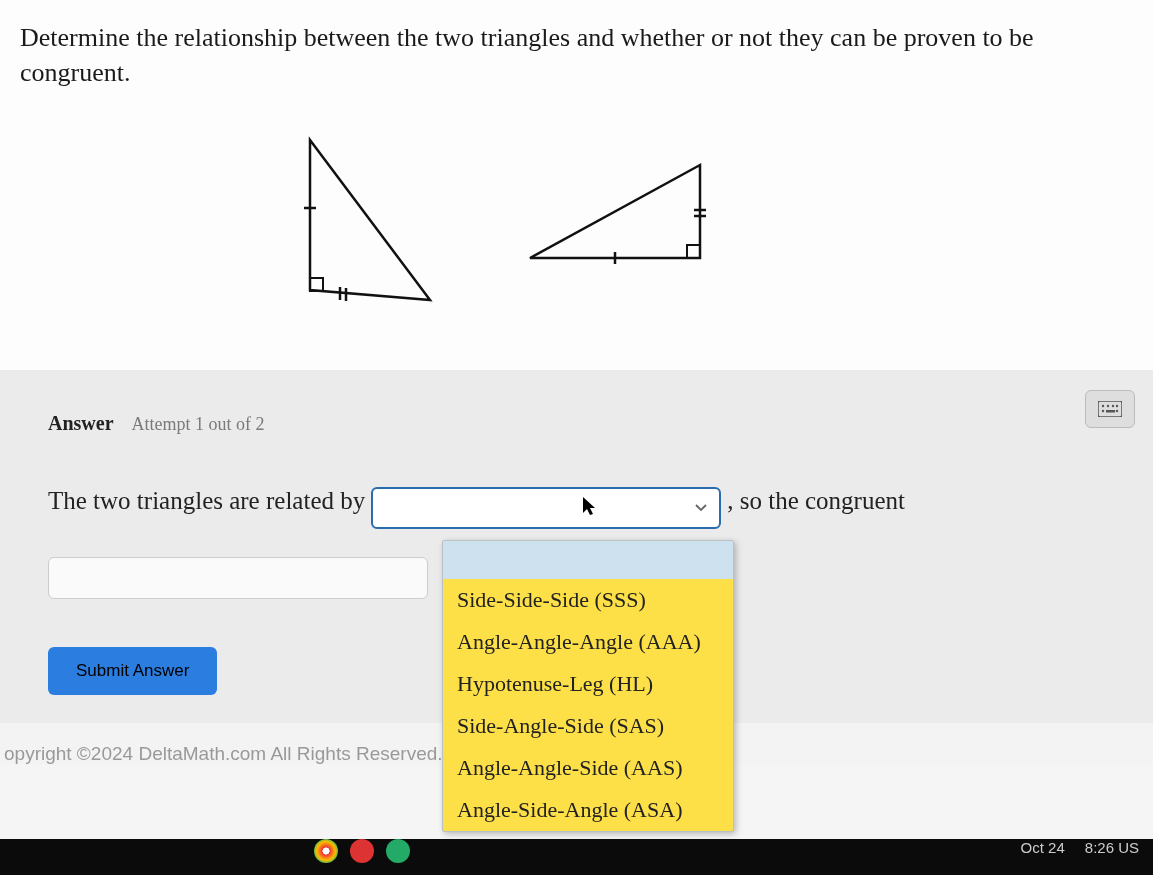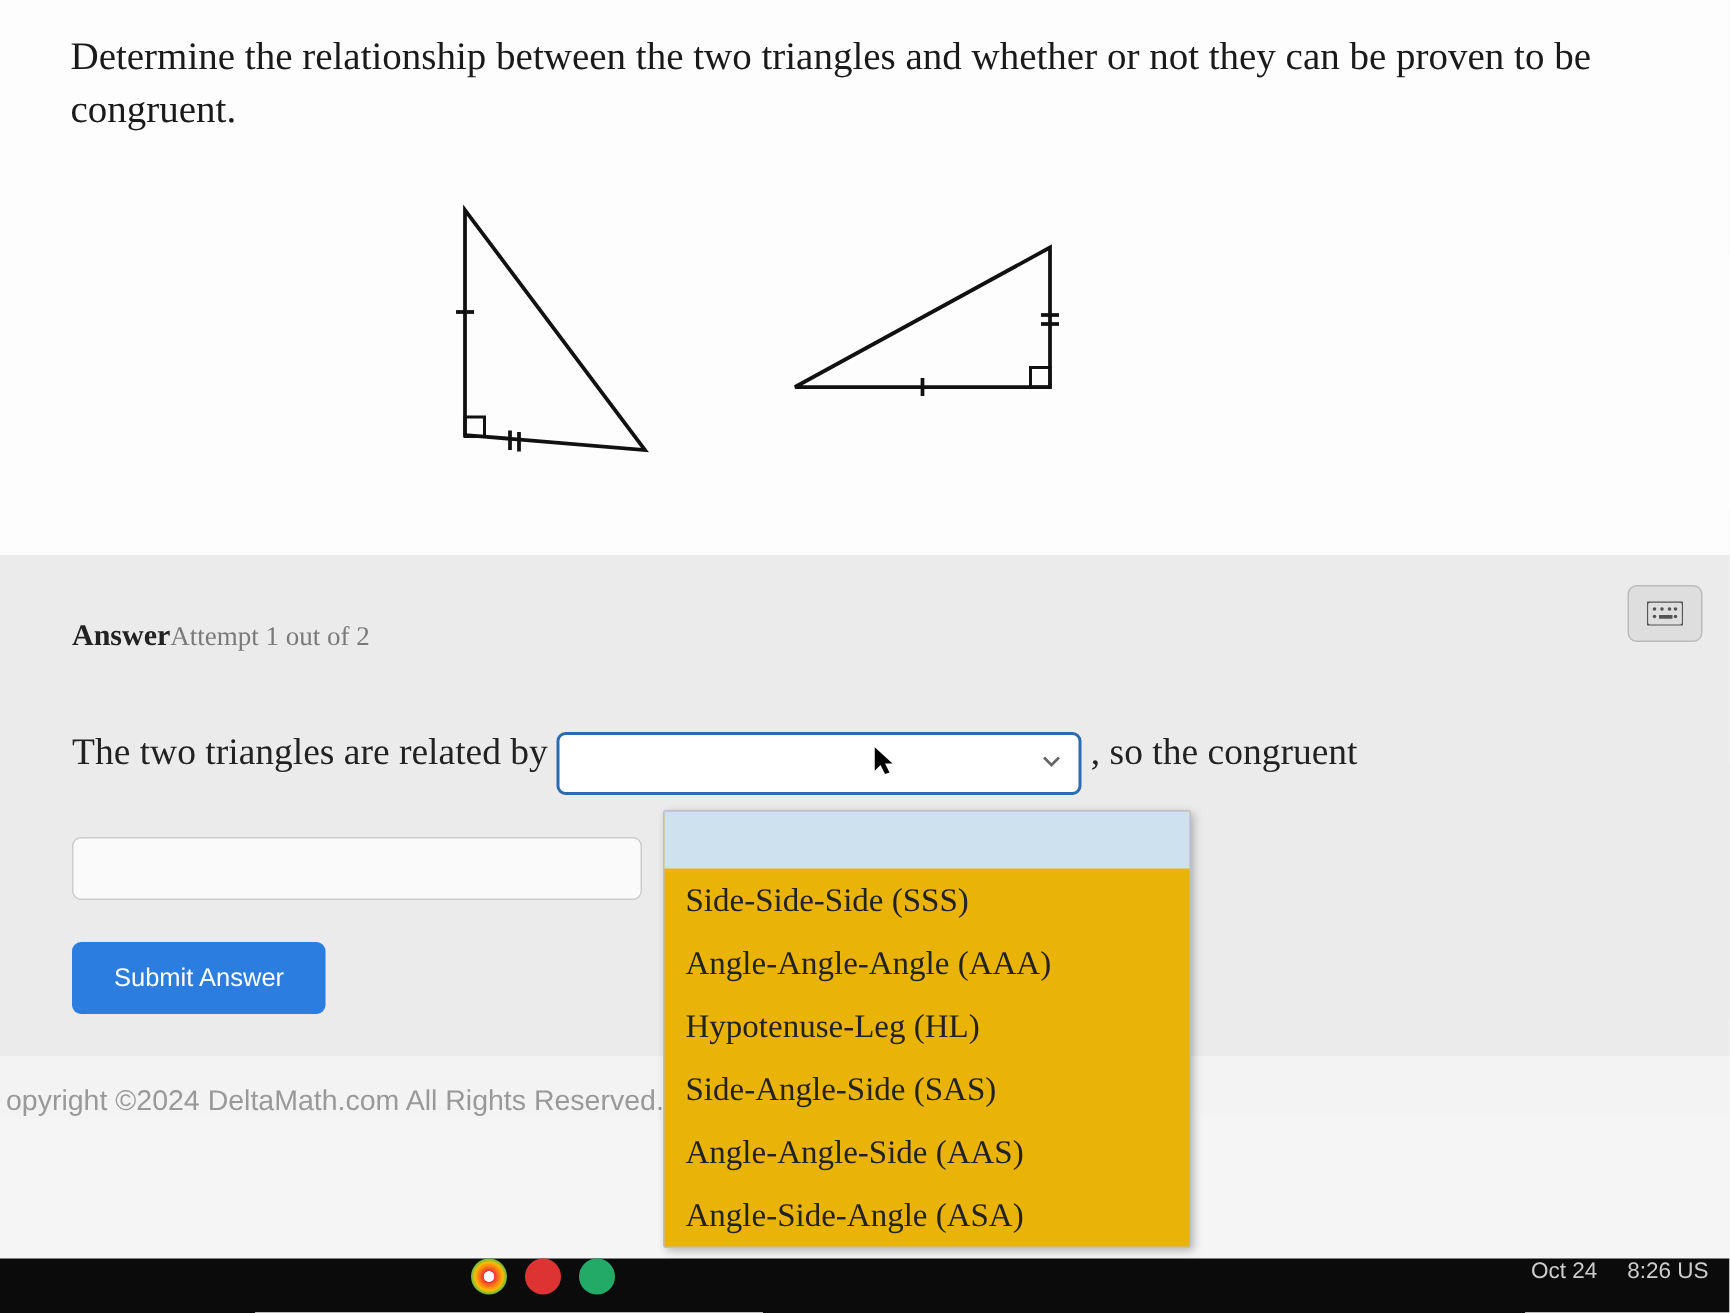--- a/index.html
+++ b/index.html
@@ -13,36 +13,36 @@
     }
     .question-area {
       background: #fdfdfd;
       padding: 20px 20px 30px 20px;
     }
     .question-text {
       font-size: 26px;
       color: #1a1a1a;
       line-height: 1.35;
       font-family: Georgia, serif;
-      margin-left: 27px;
     }
     .triangles-container {
       display: flex;
       justify-content: flex-start;
       gap: 80px;
       padding: 40px 0 30px 260px;
     }
     .answer-area {
       background: #ebebeb;
       padding: 28px 20px 28px 48px;
       position: relative;
     }
     .answer-header {
       display: flex;
       align-items: baseline;
+      gap: 18px;
       margin-bottom: 52px;
     }
     .answer-label {
       font-weight: bold;
       font-size: 20px;
       color: #222;
       font-family: Georgia, serif;
     }
     .attempt-text {
       font-size: 18px;
@@ -98,22 +98,22 @@
       position: absolute;
       left: 210px;
       top: 8px;
       font-size: 20px;
       color: #000;
     }
     .dropdown-panel {
       position: absolute;
       top: 540px;
       left: 442px;
-      width: 352px;
-      background: #eab308;
+      width: 292px;
+      background: #fde047;
       border: 1px solid #b8c0c8;
       border-radius: 2px;
       box-shadow: 2px 2px 6px rgba(0,0,0,0.25);
       z-index: 100;
     }
     .dropdown-option {
       padding: 8px 14px;
       font-size: 22px;
       font-family: Georgia, serif;
       color: #222;
@@ -127,23 +127,23 @@
       width: 380px;
       height: 42px;
       border: 1px solid #ccc;
       border-radius: 6px;
       background: #fafafa;
       margin-top: 28px;
       position: relative;
       cursor: pointer;
     }
     .submit-btn {
-      margin-top: 28px;
+      margin-top: 48px;
       background: #2b7de0;
-      color: #ffffff;
+      color: #000000;
       border: none;
       border-radius: 6px;
       padding: 14px 28px;
       font-size: 17px;
       font-family: Arial, sans-serif;
       cursor: pointer;
     }
     .footer {
       padding: 20px 0 0 4px;
       font-size: 19px;

